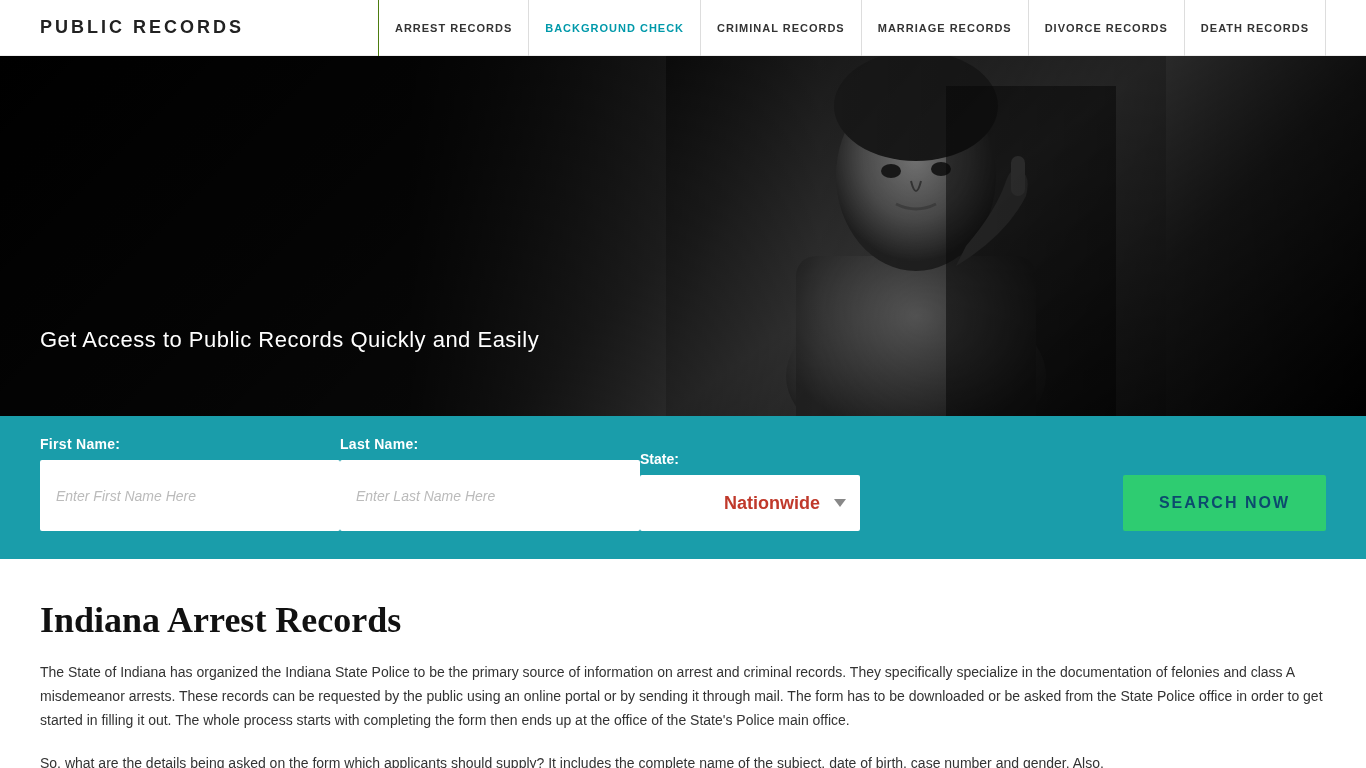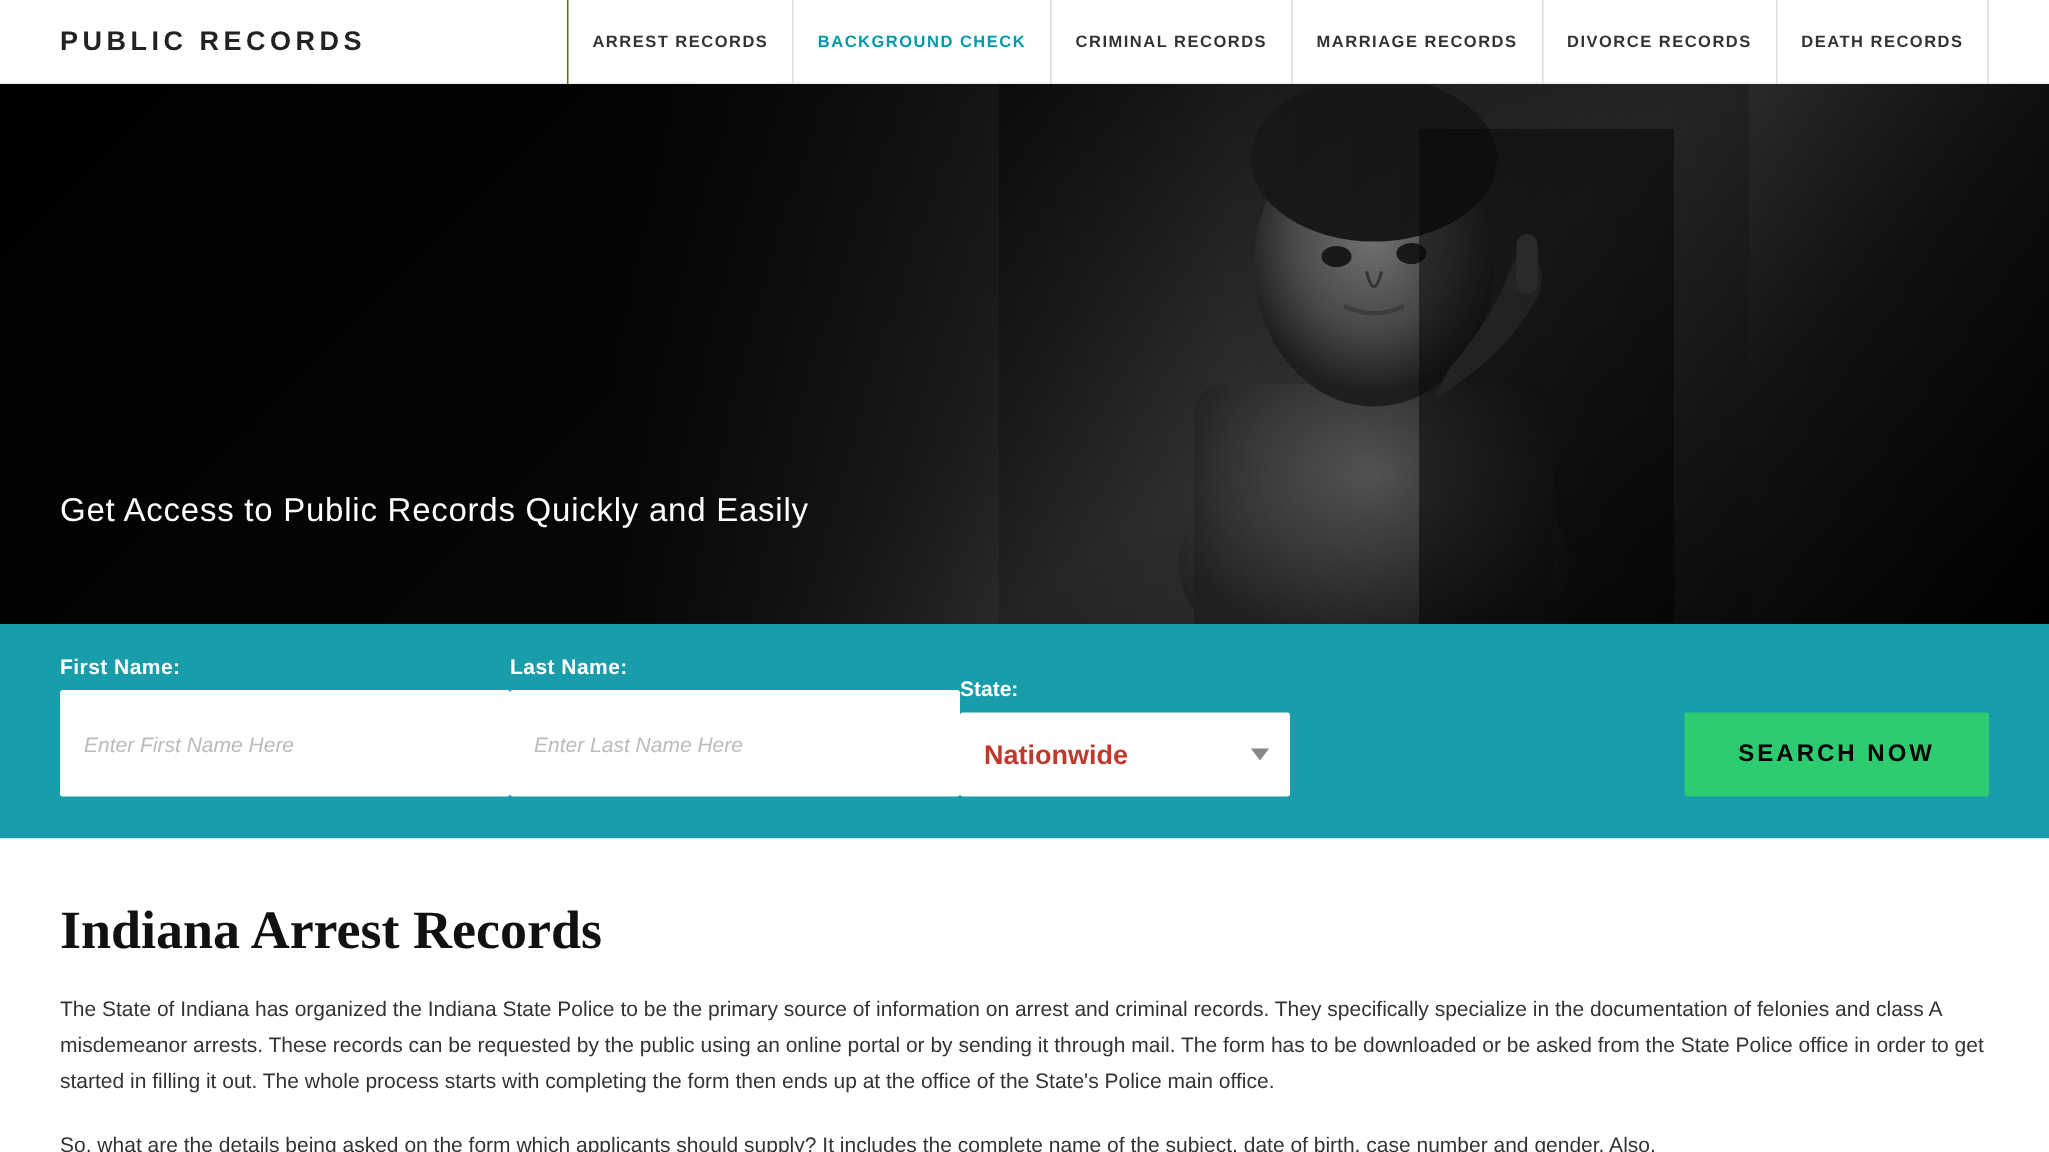--- a/index.html
+++ b/index.html
@@ -169,20 +169,21 @@
       border: none;
       outline: none;
       font-family: Arial, sans-serif;
       font-size: 18px;
       font-weight: 700;
       color: #c0392b;
       background: #fff;
       border-radius: 2px;
       appearance: none;
       cursor: pointer;
+      text-align: right;
     }
 
     .select-arrow {
       position: absolute;
       right: 14px;
       top: 50%;
       transform: translateY(-50%);
       width: 0;
       height: 0;
       border-left: 6px solid transparent;
@@ -194,21 +195,21 @@
     .search-btn {
       height: 56px;
       padding: 0 36px;
       background: #2ecc71;
       border: none;
       outline: none;
       font-family: Arial, sans-serif;
       font-size: 16px;
       font-weight: 700;
       letter-spacing: 2px;
-      color: #000000;
+      color: #0c4a6e;
       text-transform: uppercase;
       cursor: pointer;
       border-radius: 2px;
       white-space: nowrap;
       flex-shrink: 0;
     }
 
     
     .content {
       padding: 40px 40px 40px 40px;

